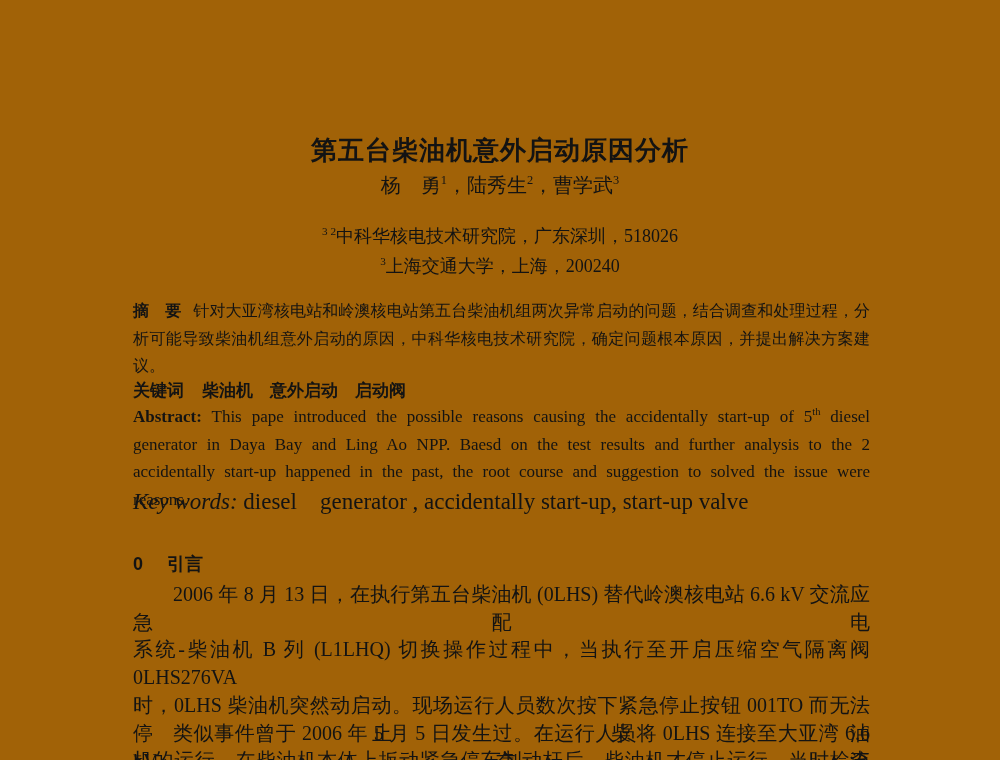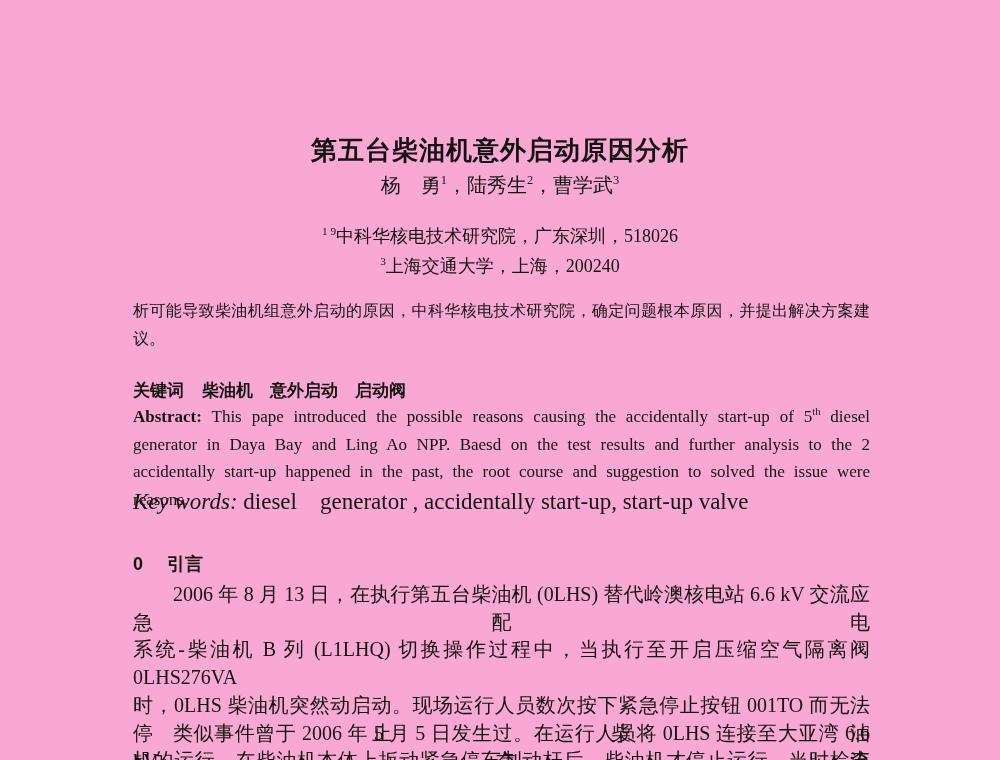--- a/index.html
+++ b/index.html
@@ -1,21 +1,21 @@
 <!DOCTYPE html>
 <html><head>
 <meta charset="utf-8">
 <style>
   html, body { margin: 0; padding: 0; background: #e9e9e9; }
   .page {
     position: relative;
     width: 1000px;
     height: 760px;
     margin: 0 auto;
-    background: #f9a8d4;
+    background: #a16207;
     color: #131313;
     overflow: hidden;
     font-family: "Liberation Serif", "DejaVu Serif", serif;
   }
   .center { position: absolute; left: 0; width: 100%; text-align: center; }
   .block  { position: absolute; left: 133px; width: 737px; }
 
   .title   { top: 133px; font-size: 26px; font-weight: bold; letter-spacing: 1px; }
   .authors { top: 172px; font-size: 20px; }
   .affil-1 { top: 224px; font-size: 18px; }
@@ -51,28 +51,31 @@
 
 <div class="page">
 
   <div class="center title">第五台柴油机意外启动原因分析</div>
 
   <div class="center authors">
     <span>杨　勇</span><sup>1</sup><span>，</span><span>陆秀生</span><sup>2</sup><span>，</span><span>曹学武</span><sup>3</sup>
   </div>
 
   <div class="center affil-1">
-    <sup>1  9</sup><span>中科华核电技术研究院，广东深圳，518026</span>
+    <sup>3  2</sup><span>中科华核电技术研究院，广东深圳，518026</span>
   </div>
 
   <div class="center affil-2">
     <sup>3</sup><span>上海交通大学，上海，200240</span>
   </div>
 
   <div class="block abstract-cn">
+    <div class="line">
+      <span class="lbl">摘　要</span><span>针对大亚湾核电站和岭澳核电站第五台柴油机组两次异常启动的问题，结合调查和处理过程，分</span>
+    </div>
     <div class="line">析可能导致柴油机组意外启动的原因，中科华核电技术研究院，确定问题根本原因，并提出解决方案建</div>
     <div class="line short">议。</div>
   </div>
 
   <div class="block keywords-cn">
     <span class="lbl">关键词</span><span>柴油机　意外启动　启动阀</span>
   </div>
 
   <div class="block abstract-en">
     <div class="line">

